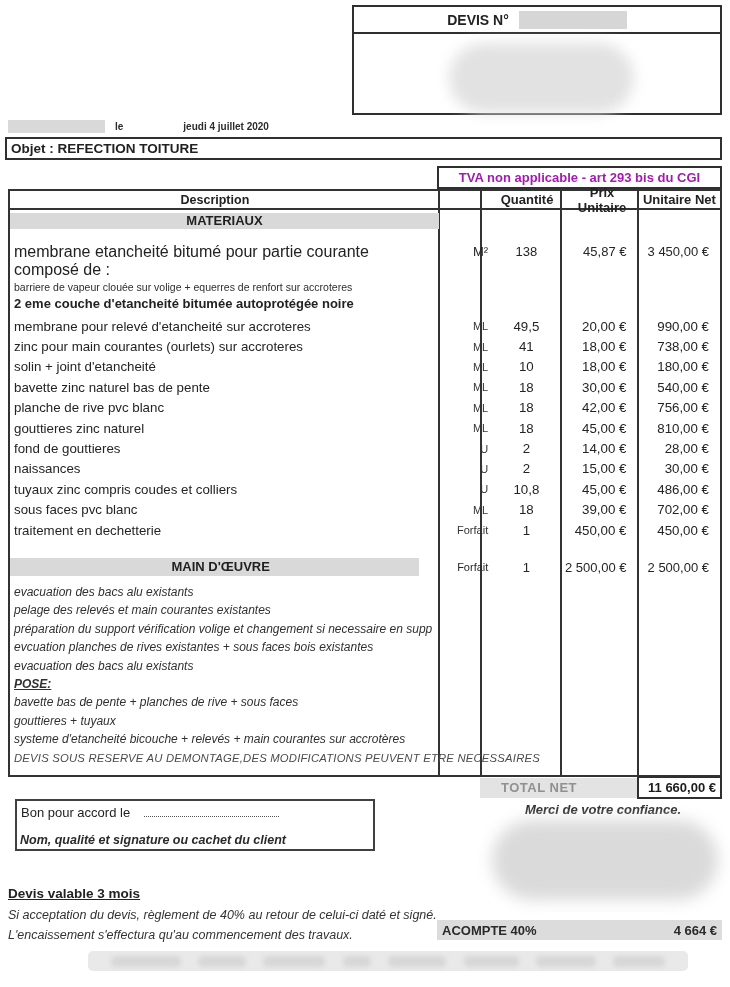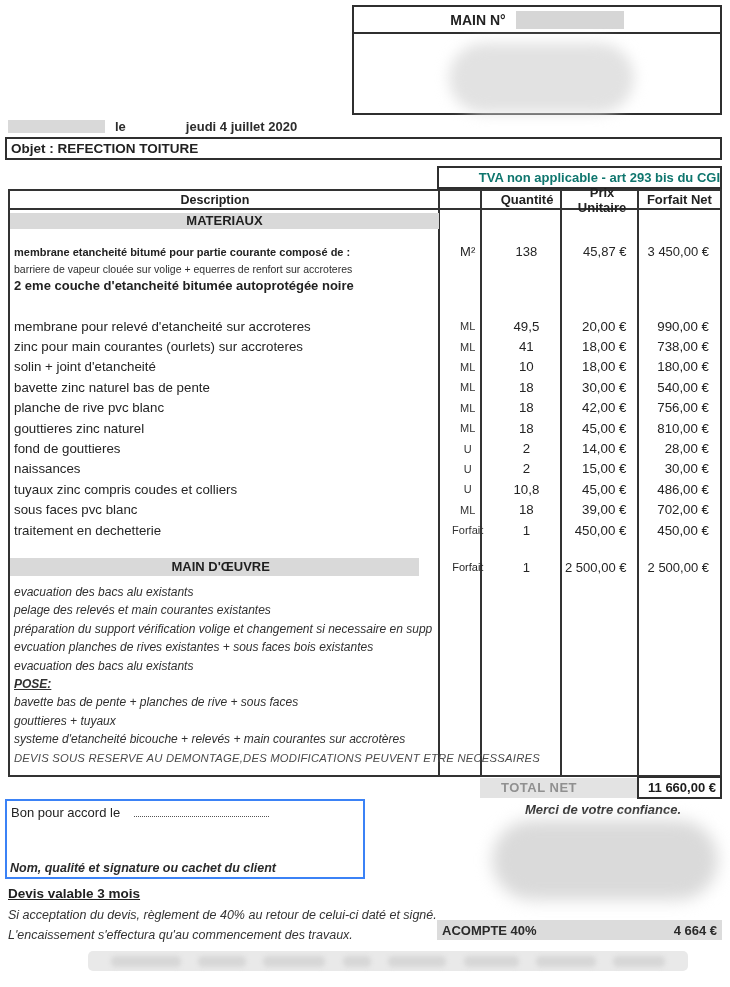--- a/index.html
+++ b/index.html
@@ -15,60 +15,60 @@
     border:2px solid #2f2f2f; background:#fff; }
   .devis-titlebar { height:27px; border-bottom:2px solid #2f2f2f;
     display:flex; align-items:center; justify-content:center; gap:10px;
     font-weight:bold; font-size:14px; color:#222; }
   .devis-num-blob { width:108px; height:18px; background:#d6d6d6; }
   .company-blob { position:absolute; left:95px; top:36px; width:185px; height:70px;
     background:#e2e2e2; border-radius:40px; filter:blur(7px); }
 
   
   .dateline { left:8px; top:118px; width:420px; height:16px;
-    display:flex; align-items:center; font-weight:bold; font-size:13px; color:#2c2c2c; }
+    display:flex; align-items:center; font-weight:bold; font-size:10px; color:#2c2c2c; }
   .city-blob { width:97px; height:13px; background:#d9d9d9; margin-right:10px; }
   .dateline .le { margin-right:60px; }
 
   
   .objet-box { left:5px; top:137px; width:717px; height:23px;
     border:2px solid #2f2f2f; font-weight:bold; font-size:13.5px; color:#222;
     display:flex; align-items:center; padding-left:4px; background:#fff; }
 
   
   .tva-box { left:437px; top:166px; width:285px; height:23px;
-    border:2px solid #2f2f2f; font-weight:bold; font-size:13px; color:#0f766e;
-    display:flex; align-items:center; justify-content:flex-end; background:#fff; }
+    border:2px solid #2f2f2f; font-weight:bold; font-size:13px; color:#a21caf;
+    display:flex; align-items:center; justify-content:center; background:#fff; }
 
   
   .table { left:8px; top:189px; width:714px; height:588px;
     border:2px solid #333; background:#fff; }
   .thead { position:absolute; left:0; top:0; right:0; height:19px;
     border-bottom:2px solid #333; display:flex; align-items:center;
     font-weight:bold; font-size:12.5px; color:#222; }
   .tbody { position:absolute; left:0; top:21px; right:0; bottom:0; }
   .vsep { position:absolute; top:0; bottom:0; width:2px; background:#333; }
   .vsep.s1{ left:428px; } .vsep.s2{ left:470px; } .vsep.s3{ left:550px; } .vsep.s4{ left:627px; }
 
   .cd { width:429px; padding-left:4px; }
-  .cu { width:43px;  text-align:center; font-size:11px;margin-left:28px; }
+  .cu { width:43px;  text-align:right; font-size:11px;margin-left:28px; }
   .cq { width:80px;  text-align:center; }
   .cp { width:77px;  text-align:right; padding-right:12px; }
   .cm { width:85px;  text-align:right; padding-right:11px; }
 
   .thead .cd { text-align:center; padding-left:0; }
   .thead .cq, .thead .cp, .thead .cm { text-align:center; padding-right:0; font-size:13px; }
 
   .secbar { position:absolute; left:0; width:429px; height:16px; background:#d9d9d9;
     text-align:center; font-weight:bold; font-size:13px; color:#1f1f1f; line-height:16px; }
   .sec-materiaux { top:1px; }
 
   .feature { position:absolute; left:0; right:0; top:31px; display:flex; align-items:flex-start; }
   .feature .cd { display:flex; flex-direction:column; }
-  .feature .main { font-weight:bold; font-size:11px; line-height:18px; color:#222; }
+  .feature .main { font-weight:normal; font-size:16px; line-height:18px; color:#222; }
   .feature .sub1 { font-size:10.5px; line-height:15px; color:#2e2e2e; margin-top:1px; }
   .feature .sub2 { font-weight:bold; font-size:13px; line-height:17px; color:#222; }
   .feature .cu, .feature .cq, .feature .cp, .feature .cm { line-height:18px; font-size:13px; }
 
   .items { position:absolute; left:0; right:0; top:104px; }
   .trow { display:flex; align-items:center; height:20.4px; font-size:13.3px; color:#242424; }
   .trow .cd { font-weight:normal; }
   .trow .cu { font-size:11px; color:#333; }
 
   .moe-row { position:absolute; left:0; right:0; top:346px; display:flex; align-items:center;
@@ -86,21 +86,21 @@
     color:#909090; font-weight:bold; font-size:13px; line-height:20px; padding-left:21px;
     letter-spacing:0.5px; }
   .total-value { left:637px; top:776px; width:85px; height:23px; border:2px solid #2f2f2f;
     font-weight:bold; font-size:13px; color:#1c1c1c; text-align:right;
     line-height:20px; padding-right:4px; background:#fff; }
 
   .thanks { right:12px; top:802px; width:230px; text-align:center;
     font-style:italic; font-weight:bold; font-size:13px; color:#2d2d2d; }
 
   
-  .accord-box { left:5px; top:799px; width:360px; height:80px; border:2px solid #3b82f6; background:#fff; }
+  .accord-box { left:15px; top:799px; width:360px; height:52px; border:2px solid #404040; background:#fff; }
   .accord-line { position:absolute; left:4px; top:4px; font-size:13px; color:#222;
     display:flex; align-items:baseline; }
   .accord-blank { display:inline-block; width:135px; border-bottom:1.5px dotted #555;
     margin-left:14px; height:12px; }
   .accord-note { position:absolute; left:3px; bottom:2px; font-style:italic; font-weight:bold;
     font-size:12.5px; color:#2a2a2a; }
 
   .stamp-blob { left:492px; top:820px; width:226px; height:80px; background:#dadada;
     border-radius:45px; filter:blur(8px); }
 
@@ -123,21 +123,21 @@
   .fblob.w1{width:70px;} .fblob.w2{width:48px;} .fblob.w3{width:62px;} .fblob.w4{width:28px;}
   .fblob.w5{width:58px;} .fblob.w6{width:55px;} .fblob.w7{width:60px;} .fblob.w8{width:52px;}
 </style>
 </head>
 <body>
 
 <div class="page">
 
   <div class="abs devis-box">
     <div class="devis-titlebar">
-      <span>MAIN N°</span>
+      <span>DEVIS N°</span>
       <span class="devis-num-blob"></span>
     </div>
     <div class="company-blob"></div>
   </div>
 
   <div class="abs dateline">
     <span class="city-blob"></span>
     <span class="le">le</span>
     <span>jeudi 4 juillet 2020</span>
   </div>
@@ -149,21 +149,21 @@
   <div class="abs tva-box">
     <span>TVA non applicable - art 293 bis du CGI</span>
   </div>
 
   <div class="abs table">
     <div class="thead">
       <div class="cd">Description</div>
       <div class="cu"></div>
       <div class="cq">Quantité</div>
       <div class="cp">Prix Unitaire</div>
-      <div class="cm">Forfait Net</div>
+      <div class="cm">Unitaire Net</div>
     </div>
 
     <div class="vsep s1"></div>
     <div class="vsep s2"></div>
     <div class="vsep s3"></div>
     <div class="vsep s4"></div>
 
     <div class="tbody">
 
       <div class="secbar sec-materiaux">MATERIAUX</div>

